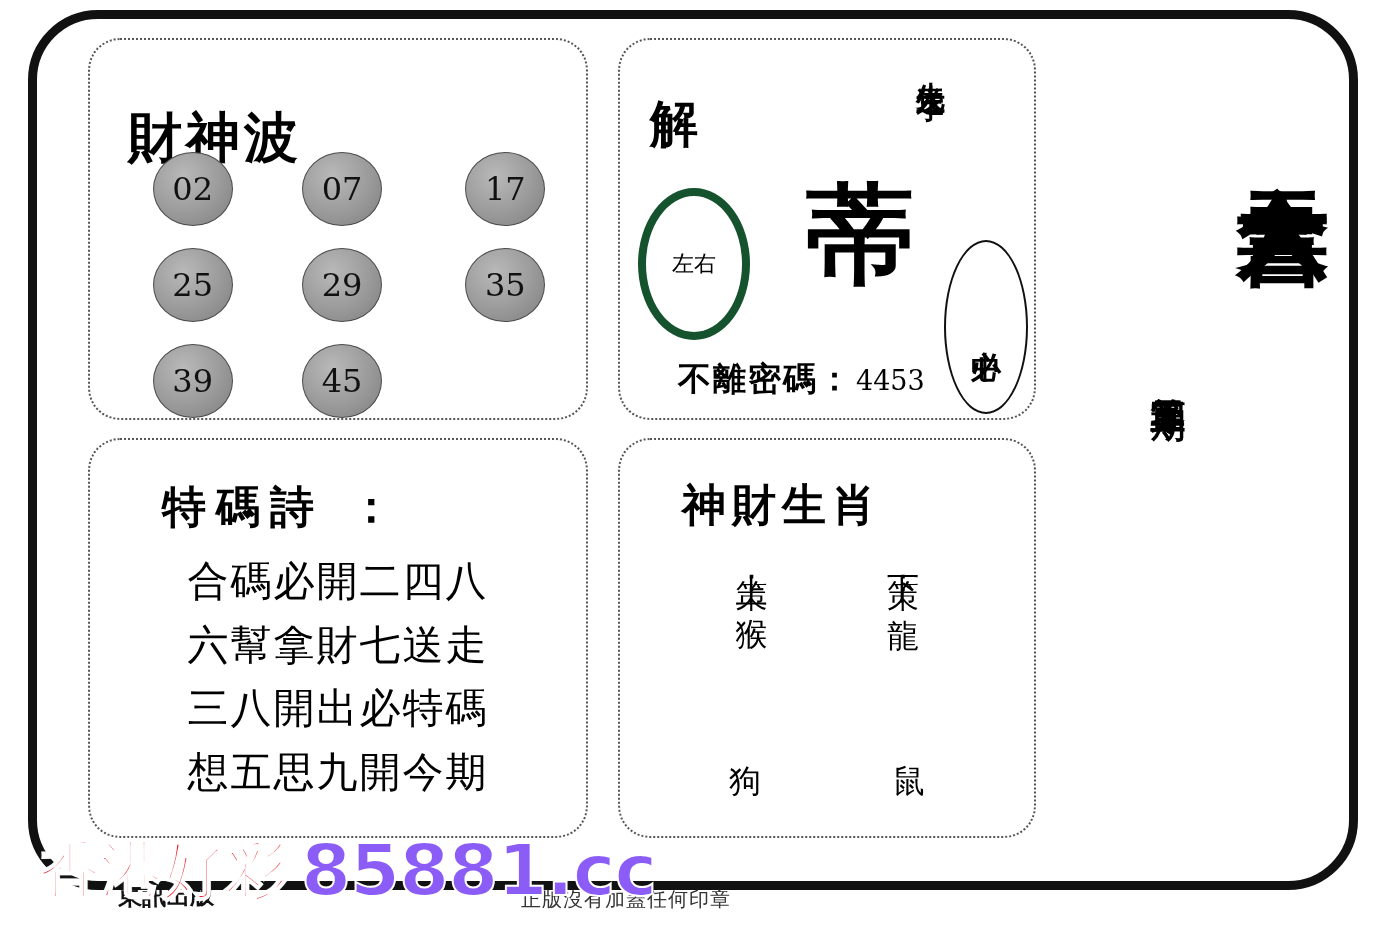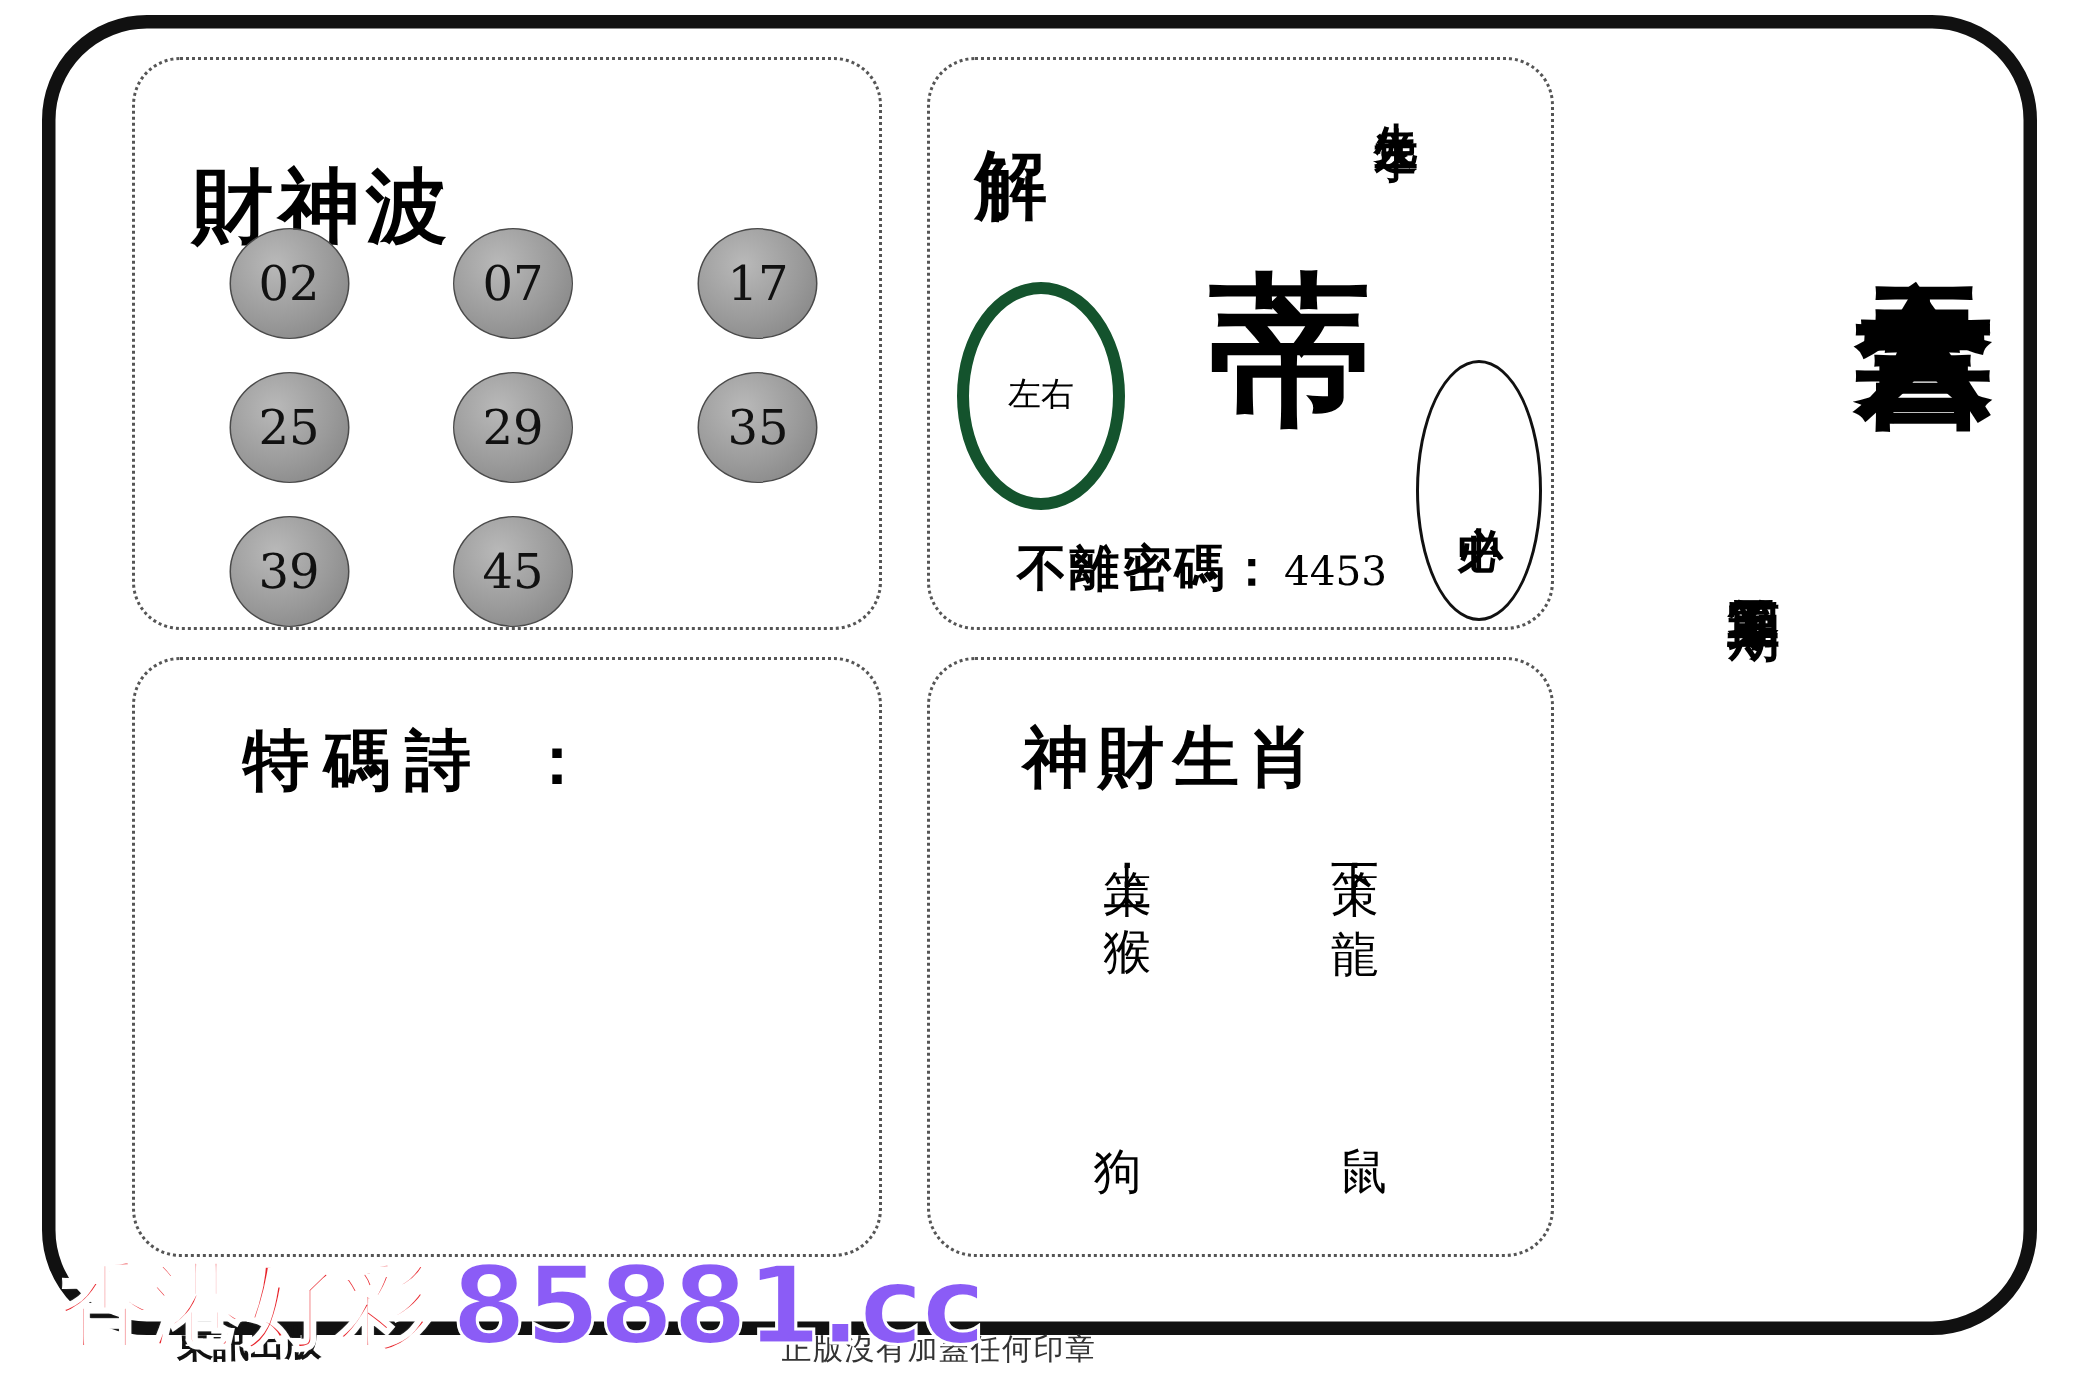--- a/index.html
+++ b/index.html
@@ -336,20 +336,26 @@
   <div class="ellipse-bizhong">
     <span>必中</span>
   </div>
   <div class="code-line">
     <span class="code-label">不離密碼：</span><span class="code-value">4453</span>
   </div>
 </div>
 
 <div class="panel" id="panel-poem">
   <div class="panel-heading">特碼詩 ：</div>
+  <div class="poem-lines">
+    <div>合碼必開二四八</div>
+    <div>六幫拿財七送走</div>
+    <div>三八開出必特碼</div>
+    <div>想五思九開今期</div>
+  </div>
 </div>
 
 <div class="panel" id="panel-zodiac">
   <div class="panel-heading">神財生肖</div>
   <div class="zodiac-cols">
     <div class="zodiac-col">上策：猴</div>
     <div class="zodiac-col">下策：龍</div>
   </div>
   <div class="zodiac-extra">
     <span>狗</span>

